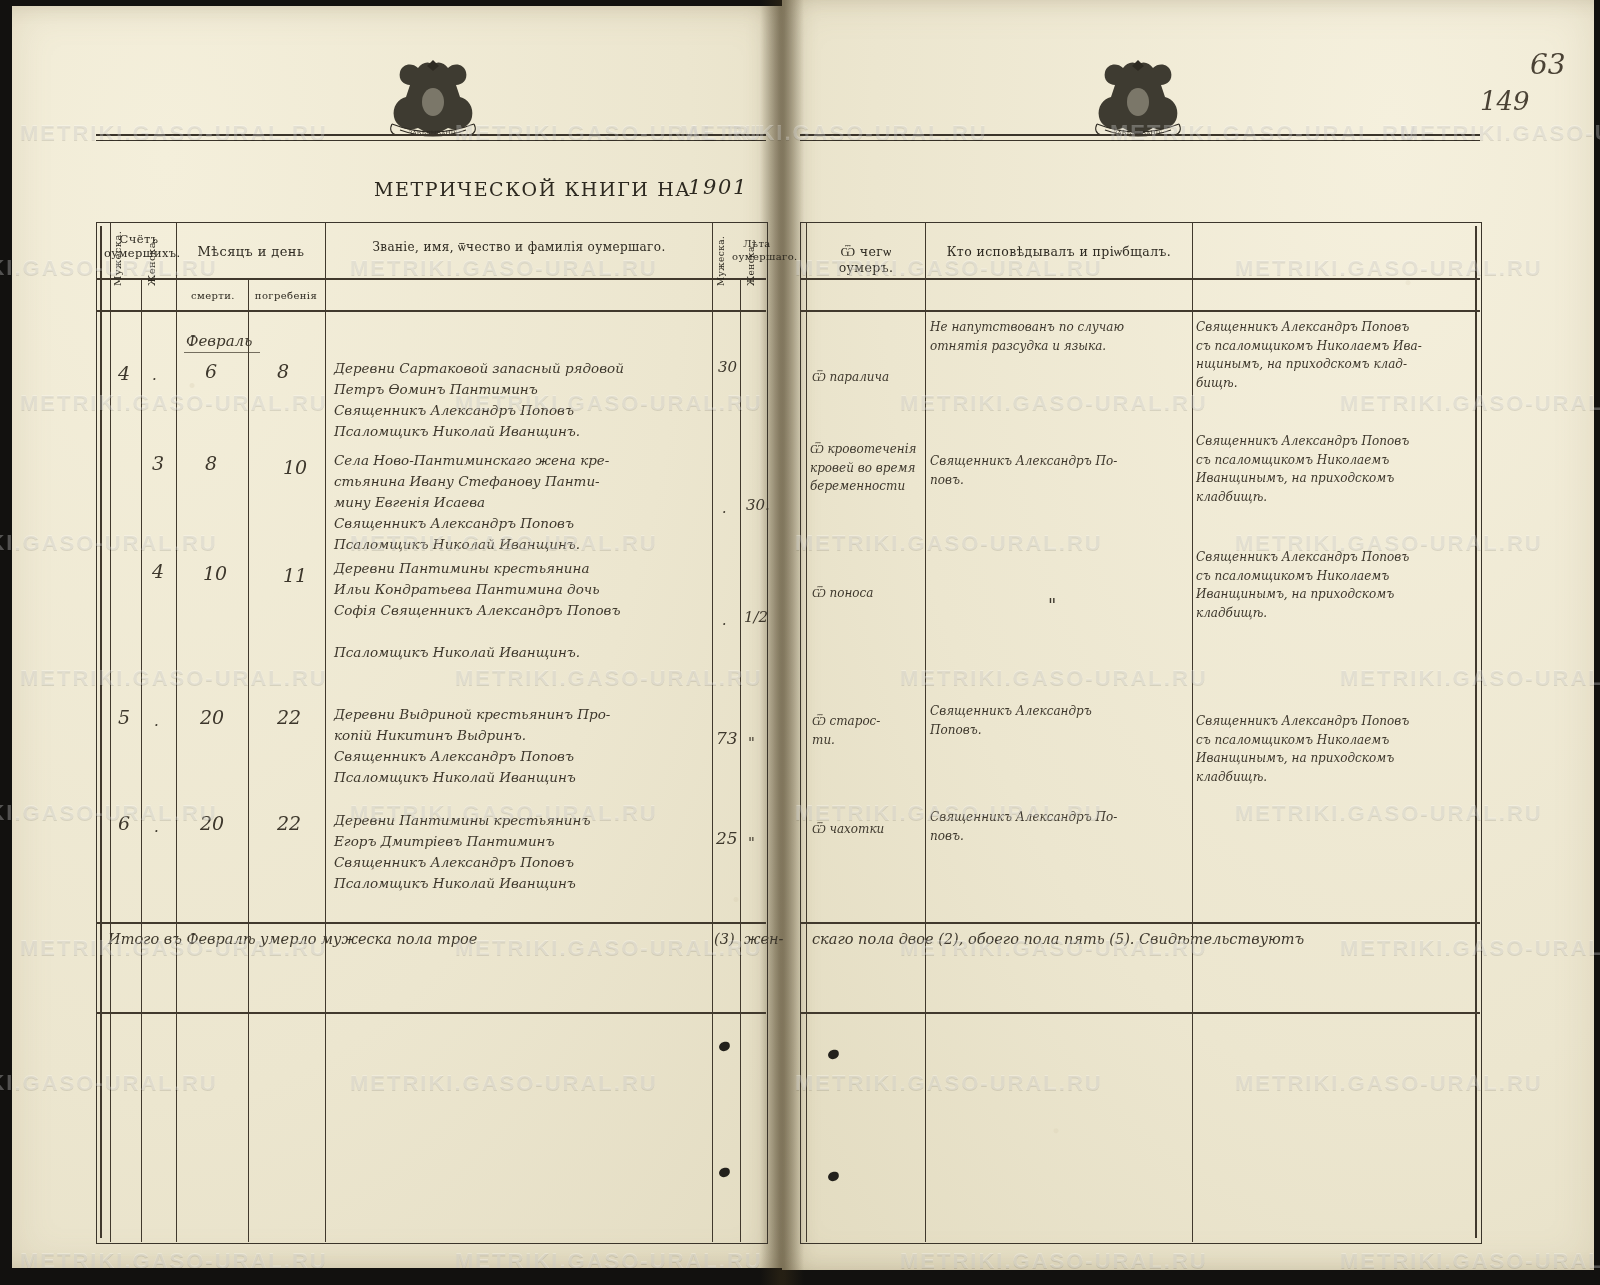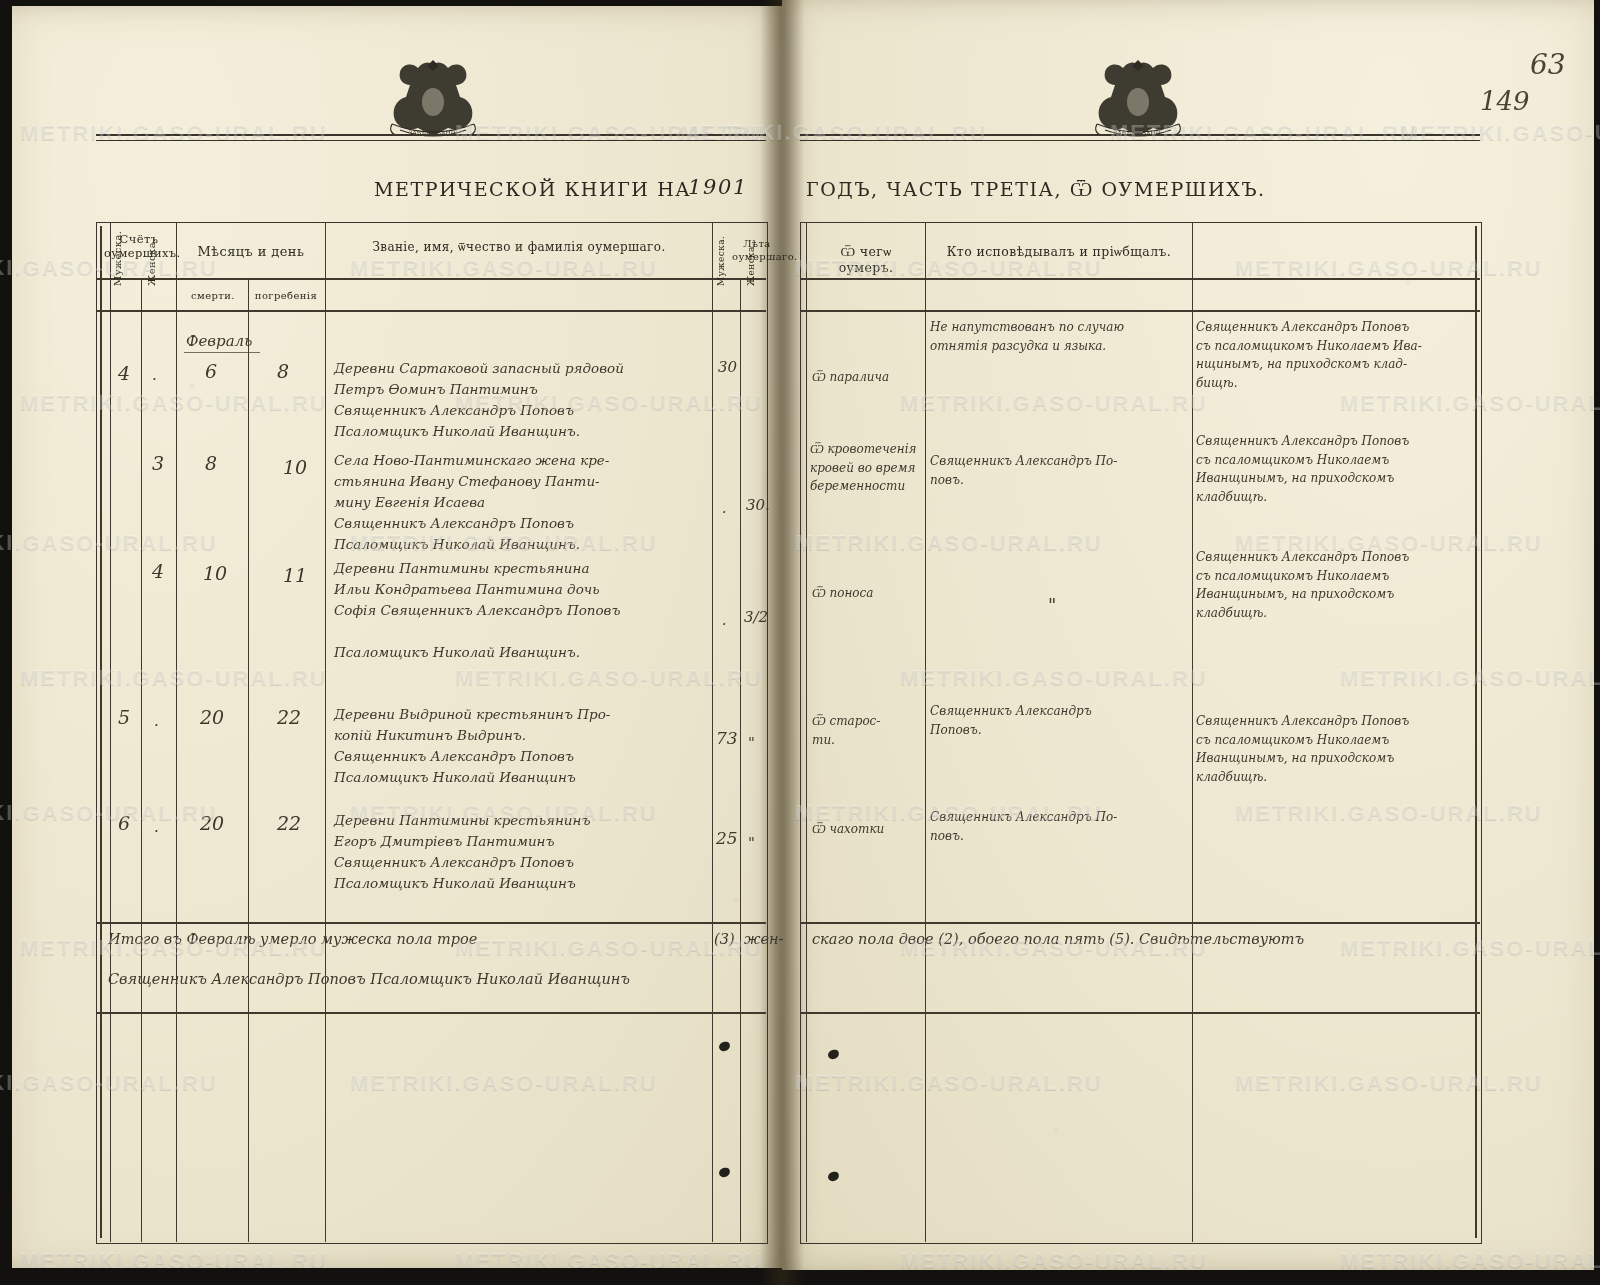--- a/index.html
+++ b/index.html
@@ -223,21 +223,20 @@
     </svg>
   </div>
 
   <div class="header-rule" style="left:96px; top:134px; width:670px;"></div>
   <div class="header-rule" style="left:96px; top:140px; width:670px; border-top-width:1px;"></div>
   <div class="header-rule" style="left:800px; top:134px; width:680px;"></div>
   <div class="header-rule" style="left:800px; top:140px; width:680px; border-top-width:1px;"></div>
 
   <div class="title-line print" style="left:374px; top:178px;">МЕТРИЧЕСКОЙ КНИГИ НА</div>
   <div class="title-line hand" style="left:688px; top:172px; font-size:21px;">1901</div>
-  <div class="title-line print" style="left:806px; top:178px;">ГОДЪ, ЧАСТЬ ТРЕТІА, Ѿ ОУМЕРШИХЪ.</div>
 
   <div class="tframe" style="left:96px; top:222px; width:670px; height:1020px;"></div>
 
   <div class="vline thick" style="left:100px; top:226px; height:1012px;"></div>
 
   <div class="tframe" style="left:800px; top:222px; width:680px; height:1020px;"></div>
   <div class="vline thick" style="left:1475px; top:226px; height:1012px;"></div>
 
   <div class="vline" style="left:110px; top:222px; height:1020px;"></div>
   <div class="vline" style="left:141px; top:278px; height:964px;"></div>
@@ -326,21 +325,21 @@
   <div>
     <div class="cellnum" style="left:152px; top:560px;">4</div>
     <div class="cellnum" style="left:203px; top:562px;">10</div>
     <div class="cellnum" style="left:283px; top:564px;">11</div>
     <div class="scribble" style="left:334px; top:558px; width:372px;">Деревни Пантимины крестьянина
 Ильи Кондратьева Пантимина дочь
 Софія    Священникъ Александръ Поповъ
 
 Псаломщикъ Николай Иванщинъ.</div>
     <div class="cellnum" style="left:722px; top:612px; font-size:14px;">.</div>
-    <div class="cellnum" style="left:744px; top:608px; font-size:15px;">3/2</div>
+    <div class="cellnum" style="left:744px; top:608px; font-size:15px;">1/2</div>
     <div class="scribble sm" style="left:812px; top:584px; width:110px;">Ѿ поноса</div>
     <div class="scribble sm" style="left:1048px; top:592px; width:60px; font-size:18px;">"</div>
     <div class="scribble sm" style="left:1196px; top:548px; width:282px;">Священникъ Александръ Поповъ
 съ псаломщикомъ Николаемъ
 Иванщинымъ, на приходскомъ
 кладбищѣ.</div>
   </div>
 
   <div>
     <div class="cellnum" style="left:118px; top:706px;">5</div>
@@ -377,21 +376,20 @@
     <div class="scribble sm" style="left:812px; top:820px; width:110px;">Ѿ чахотки</div>
     <div class="scribble sm" style="left:930px; top:808px; width:258px;">Священникъ Александръ По-
 повъ.</div>
     <div class="scribble sm" style="left:1196px; top:808px; width:282px;"></div>
   </div>
 
   <div class="scribble" style="left:108px; top:928px; width:600px; font-size:14.5px;">Итого въ Февралѣ умерло мужеска пола трое</div>
   <div class="scribble" style="left:714px; top:928px; font-size:14.5px;">(3)</div>
   <div class="scribble" style="left:744px; top:928px; font-size:14.5px;">жен-</div>
   <div class="scribble" style="left:812px; top:928px; width:660px; font-size:14.5px;">скаго пола двое (2), обоего пола пять (5). Свидѣтельствуютъ</div>
-  <div class="scribble" style="left:108px; top:968px; width:680px; font-size:14.5px;">Священникъ Александръ Поповъ        Псаломщикъ Николай Иванщинъ</div>
 
   <div class="blot" style="left:719px; top:1042px;"></div>
   <div class="blot" style="left:828px; top:1050px;"></div>
   <div class="blot" style="left:719px; top:1168px;"></div>
   <div class="blot" style="left:828px; top:1172px;"></div>
 
   <div id="watermarks">
       <div class="wm" style="left: 20px; top: 120px;">METRIKI.GASO-URAL.RU</div>
       <div class="wm" style="left: 455px; top: 120px;">METRIKI.GASO-URAL.RU</div>
       <div class="wm" style="left: 680px; top: 120px;">METRIKI.GASO-URAL.RU</div>

